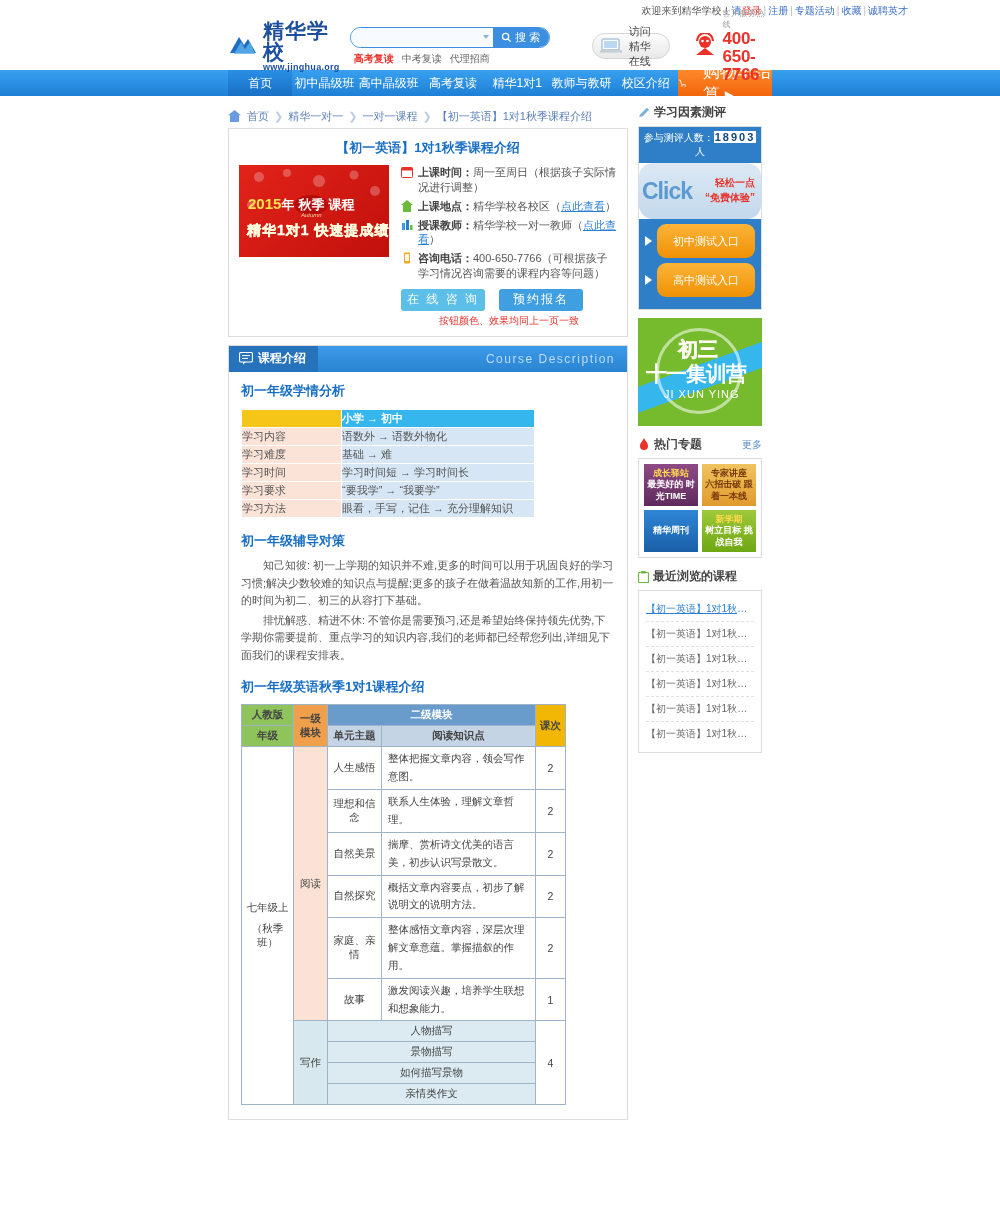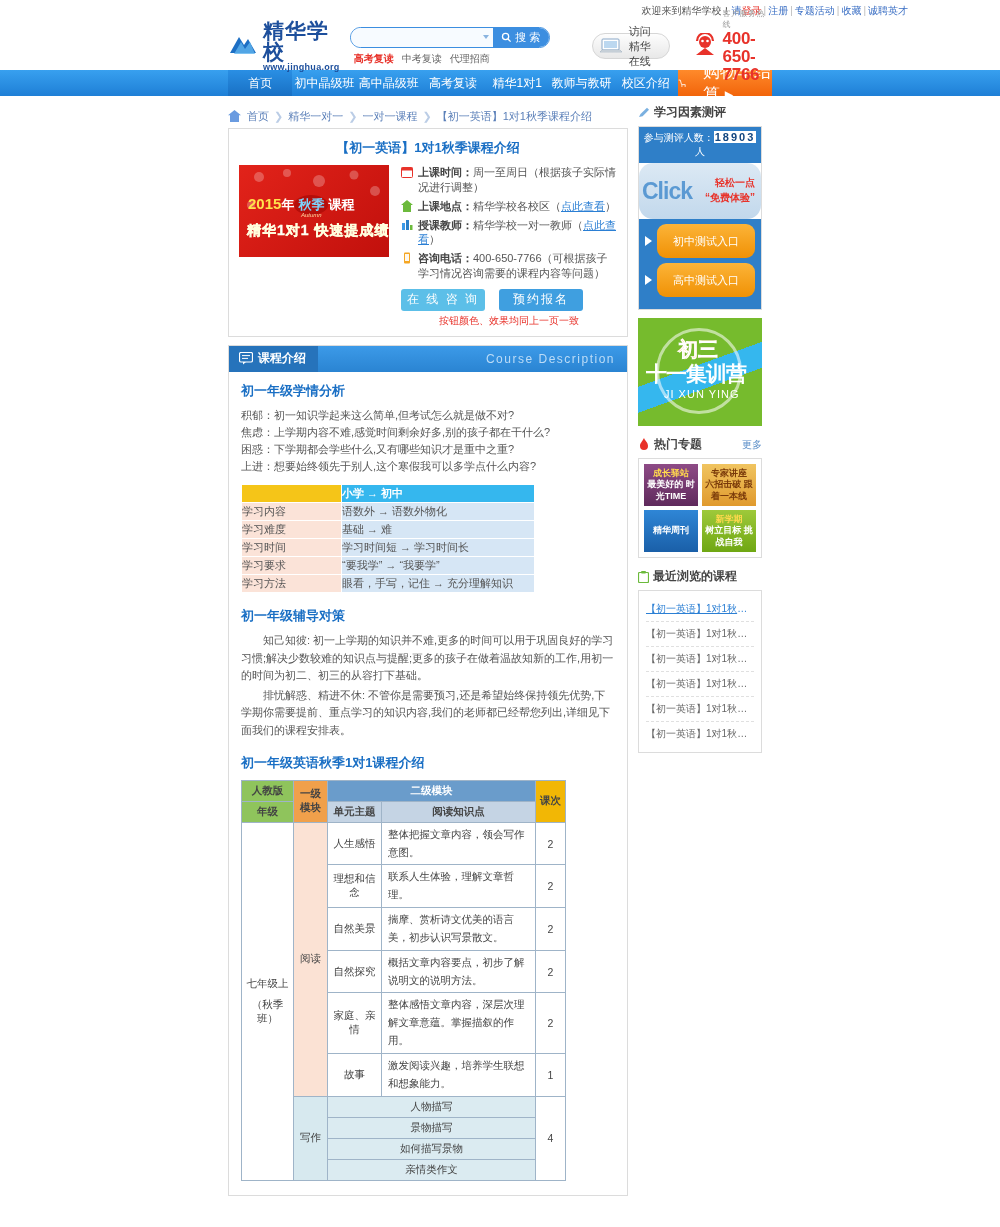--- a/index.html
+++ b/index.html
@@ -69,21 +69,21 @@
   .crumb .home-ic { width: 13px; height: 12px; margin-right: 3px; }
 
   
   .card { border: 1px solid #dcdcdc; background: #fff; }
   .course-title { text-align: center; color: #1a6fc4; font-size: 13px; font-weight: bold; padding: 10px 0 8px; }
   .course-body { display: flex; padding: 0 10px 8px 10px; gap: 12px; }
   .poster { width: 150px; height: 92px; background: linear-gradient(135deg,#e2231a,#c1100c); position: relative; overflow: hidden; flex: none; }
   .poster .stars { position: absolute; inset: 0; opacity: .25; }
   .poster .l1 { position: absolute; top: 30px; left: 9px; font-size: 13px; font-weight: bold; color: #fff; white-space: nowrap; }
   .poster .l1 .yr { color: #ffe24d; font-size: 15px; }
-  .poster .circ { display: inline-block; background: #b50e0a; border-radius: 50%; padding: 1px 4px; color: #7dd3fc; text-align: center; }
+  .poster .circ { display: inline-block; background: #b50e0a; border-radius: 50%; padding: 1px 4px; color: #ffffff; text-align: center; }
   .poster .l2 { position: absolute; top: 57px; left: 8px; font-size: 14px; font-weight: bold; color: #fff;
     -webkit-text-stroke: 0.4px #ffd; letter-spacing: 1px; white-space: nowrap; }
   .poster .aut { position: absolute; top: 47px; left: 62px; font-size: 6px; color: #ffd9a0; font-style: italic; }
 
   .info { flex: 1; font-size: 11px; color: #555; }
   .info .row { display: flex; gap: 5px; margin-bottom: 4px; line-height: 1.35; }
   .info .ico { width: 12px; height: 12px; flex: none; margin-top: 1px; }
   .info b { color: #444; font-weight: bold; }
   .info a { color: #2b7fd4; text-decoration: underline; }
   .btnrow { display: flex; gap: 14px; margin-top: 8px; }
@@ -348,26 +348,20 @@
                   <line x1="3" y1="3.6" x2="11" y2="3.6" stroke="#fff" stroke-width="1"></line>
                   <line x1="3" y1="6.4" x2="9" y2="6.4" stroke="#fff" stroke-width="1"></line>
                 </svg>
               <span>课程介绍</span>
             </div>
             <div class="en">Course Description</div>
           </div>
 
           <div class="desc-inner">
             <h3 class="sec">初一年级学情分析</h3>
-            <div class="qlines">
-              <p>积郁：初一知识学起来这么简单,但考试怎么就是做不对?</p>
-              <p>焦虑：上学期内容不难,感觉时间剩余好多,别的孩子都在干什么?</p>
-              <p>困惑：下学期都会学些什么,又有哪些知识才是重中之重?</p>
-              <p>上进：想要始终领先于别人,这个寒假我可以多学点什么内容?</p>
-            </div>
 
             <table class="cmp">
               <tbody>
                   <tr>
                 <td class="h-left"></td>
                 <td class="h-right">小学 → 初中</td>
               </tr>
               <tr>
                     <td class="l">学习内容</td>
                     <td class="r">语数外 → 语数外物化</td>

